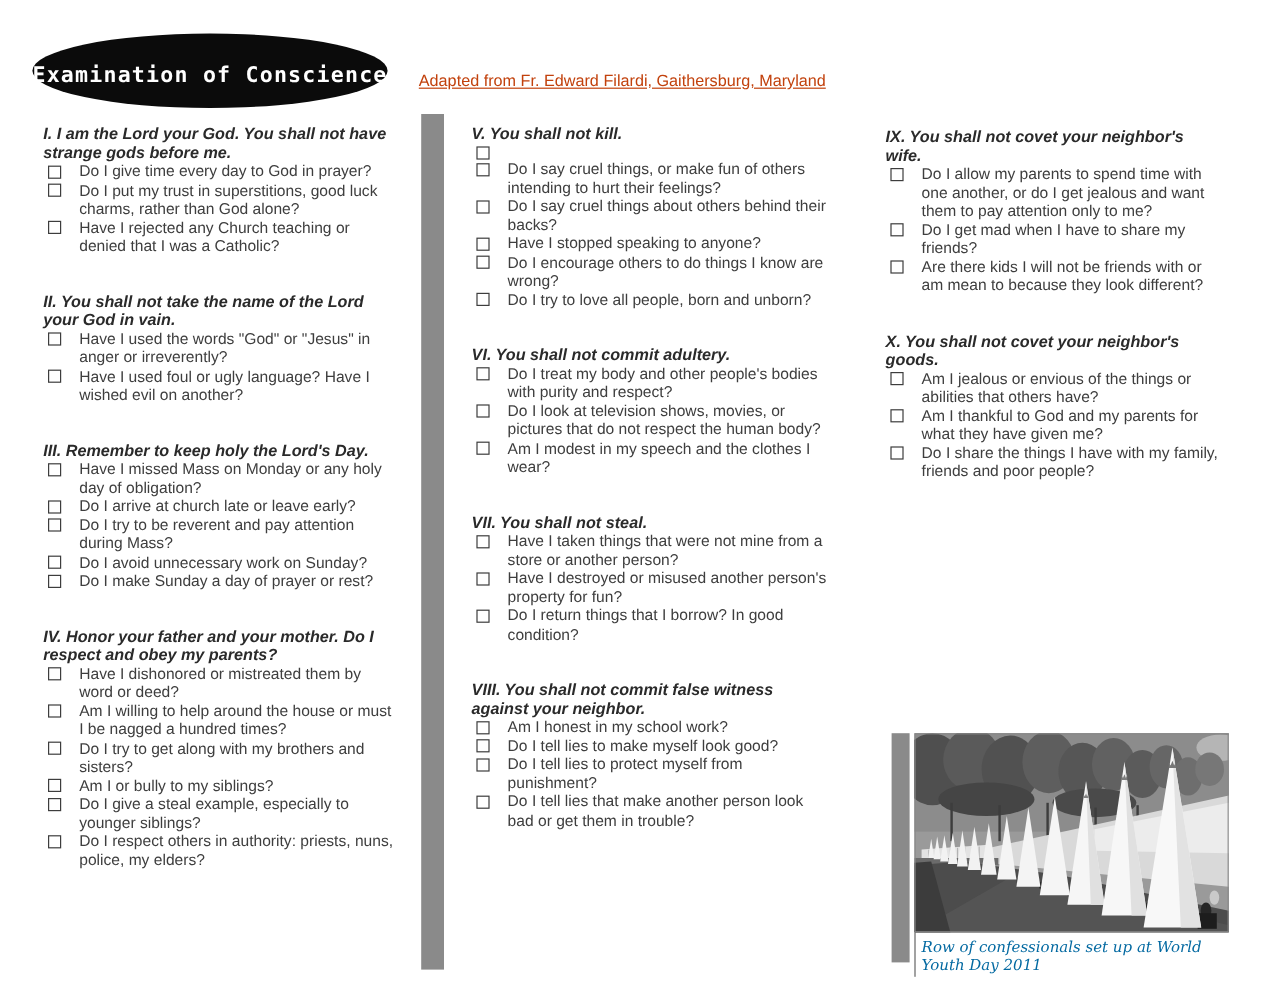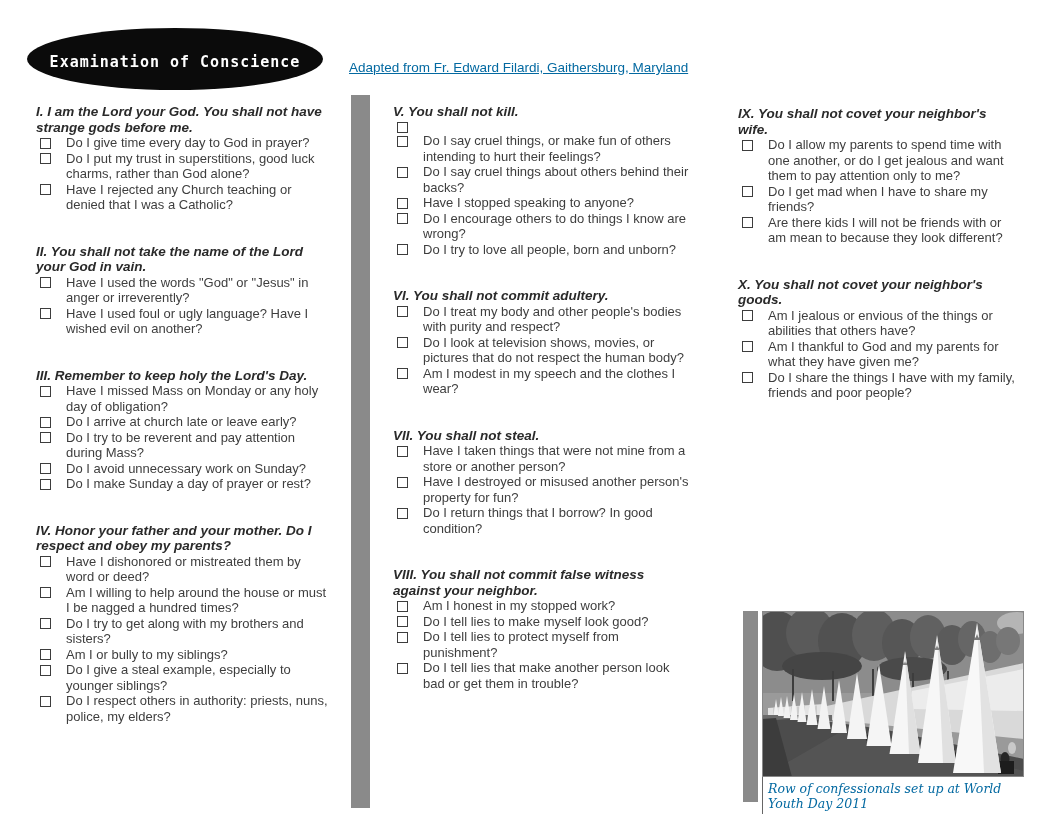--- a/index.html
+++ b/index.html
@@ -8,25 +8,25 @@
     font-family:"Liberation Sans", sans-serif;color:#3e3e3e;overflow:hidden;
   }
   
   .badge{
     position:absolute;left:27px;top:28px;width:296px;height:62px;
     background:#0b0b0b;border-radius:50%;
     display:flex;align-items:center;justify-content:center;
   }
   .badge-text{
     font-family:"DejaVu Sans Mono", monospace;font-weight:bold;
-    font-size:15px;color:#ffffff;letter-spacing:1px;white-space:nowrap;
+    font-size:18px;color:#ffffff;letter-spacing:1px;white-space:nowrap;
     padding-top:6px;
   }
   .attribution{
-    position:absolute;left:349px;top:60px;font-size:13.5px;color:#0369a1;
+    position:absolute;left:349px;top:60px;font-size:13.5px;color:#c2410c;
     text-decoration:underline;white-space:nowrap;
   }
   
   .divider-main{position:absolute;left:351px;top:95px;width:19px;height:713px;background:#8a8a8a;}
   .photo-bar{position:absolute;left:-19px;top:0;width:15px;height:191px;background:#8a8a8a;}
   
   .col{position:absolute;font-size:13px;line-height:15.5px;}
   .col1{left:36px;top:104px;width:296px;}
   .col2{left:393px;top:104px;width:298px;}
   .col3{left:738px;top:106px;width:282px;}
@@ -195,21 +195,21 @@
         </div>
         <div class="item">
           <span class="box"></span>
           <span class="itext">Do I return things that I borrow? In good condition?</span>
         </div>
       </div>
       <div class="section">
         <div class="heading">VIII. You shall not commit false witness against your neighbor.</div>
         <div class="item">
           <span class="box"></span>
-          <span class="itext">Am I honest in my stopped work?</span>
+          <span class="itext">Am I honest in my school work?</span>
         </div>
         <div class="item">
           <span class="box"></span>
           <span class="itext">Do I tell lies to make myself look good?</span>
         </div>
         <div class="item">
           <span class="box"></span>
           <span class="itext">Do I tell lies to protect myself from punishment?</span>
         </div>
         <div class="item">

